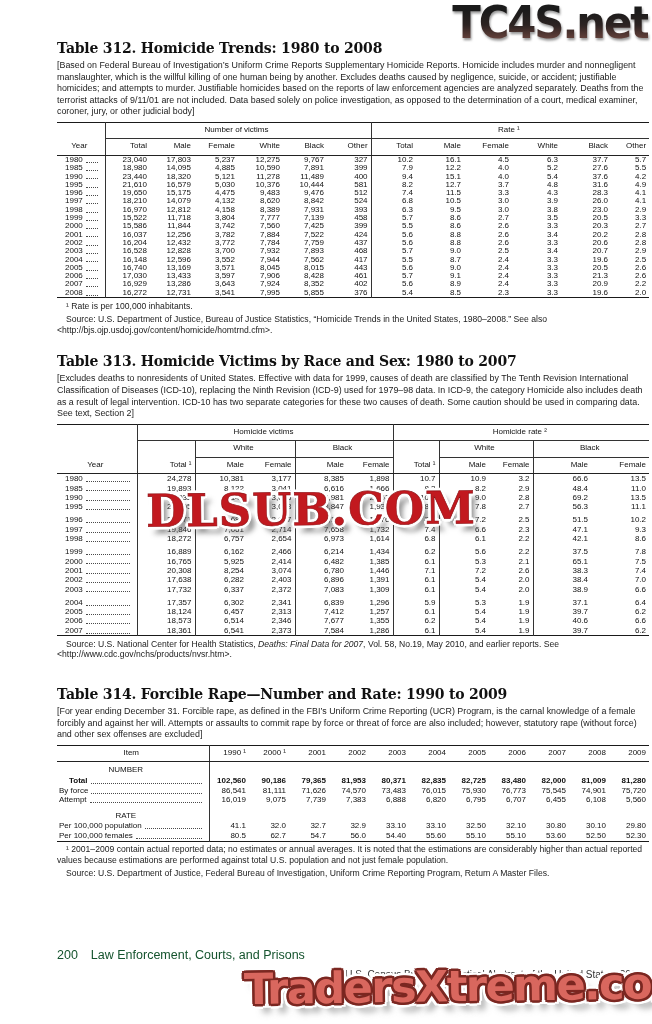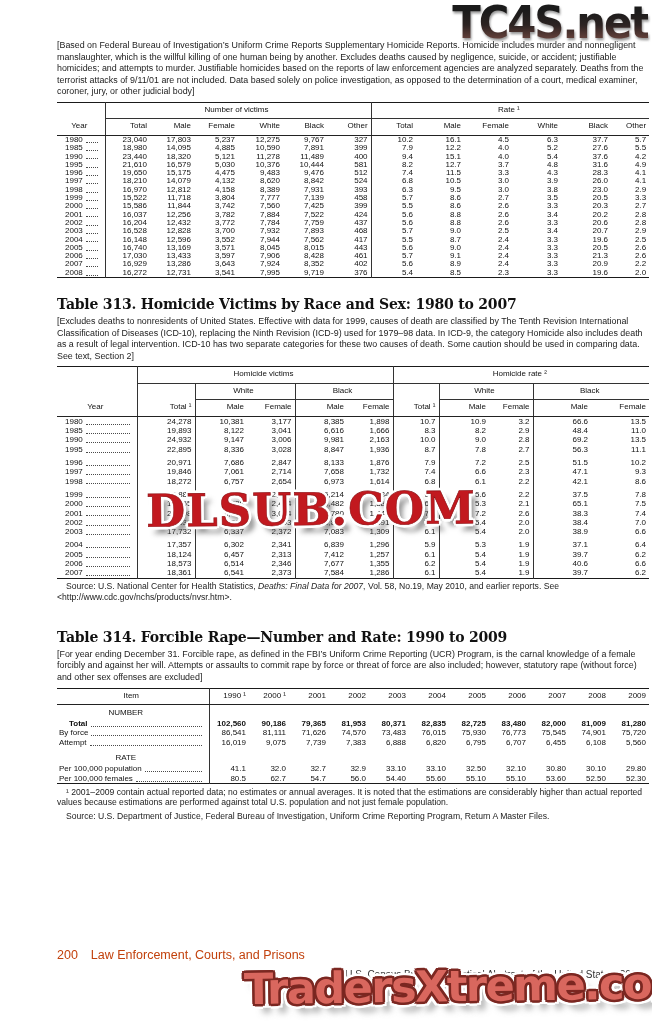--- a/index.html
+++ b/index.html
@@ -35,21 +35,21 @@
   .ind1{padding-left:8px;}
   .ind2{padding-left:12px;}
   .ind0{padding-left:2px;}
 
   .fn{font-size:8.6px;line-height:10.8px;margin:2.5px 0 0 0;text-indent:9px;color:#222;}
   .fn em{font-style:italic;text-align:center;}
   .sect{margin-top:0;}
   .sect.s313{margin-top:18px;}
   .sect.s314{margin-top:26px;}
 
-  .page-footer{position:absolute;left:57px;top:948px;font-size:12.5px;color:#c2410c;z-index:1;text-align:right;}
+  .page-footer{position:absolute;left:57px;top:948px;font-size:12.5px;color:#14532d;z-index:1;text-align:right;}
   .page-footer .pgnum{margin-right:13px;}
   .census{position:absolute;right:10px;top:969px;font-size:10px;color:#333;z-index:1;}
 
   .logo{position:absolute;top:-4px;right:4px;z-index:2;
     font-family:"DejaVu Sans", sans-serif;font-weight:bold;font-size:41px;letter-spacing:-2px;
     transform:scale(1.02,1.1);transform-origin:top right;
     background:linear-gradient(180deg,#1b1b1b 28%,#2c2322 55%,#6b453e 84%,#8a5a50 100%);
     -webkit-background-clip:text;background-clip:text;color:transparent;
     filter:drop-shadow(1.5px 2px 1.2px rgba(70,70,70,0.55));}
 
@@ -72,20 +72,21 @@
 </head>
 <body>
 
 <div class="page">
 
   <div class="logo">TC4S.net</div>
 
   <div class="content">
 
     <div class="sect s312">
+      <h2 class="tbl-title">Table 312. Homicide Trends: 1980 to 2008</h2>
       <p class="note">[Based on Federal Bureau of Investigation’s Uniform Crime Reports Supplementary Homicide Reports. Homicide includes murder and nonnegligent manslaughter, which is the willful killing of one human being by another. Excludes deaths caused by negligence, suicide, or accident; justifiable homicides; and attempts to murder. Justifiable homicides based on the reports of law enforcement agencies are analyzed separately. Deaths from the terrorist attacks of 9/11/01 are not included. Data based solely on police investigation, as opposed to the determination of a court, medical examiner, coroner, jury, or other judicial body]</p>
       <table class="datatable t312">
           <colgroup>
             <col style="width: 48px;">
             <col style="width: 45px;">
             <col style="width: 44px;">
             <col style="width: 44px;">
             <col style="width: 45px;">
             <col style="width: 44px;">
             <col style="width: 44px;">
@@ -442,31 +443,35 @@
               <td class="vr">
                 <div class="ld ind1">
                   <span class="lbl">2008</span>
                   <span class="dots"></span>
                 </div>
               </td>
               <td class="num">16,272</td>
               <td class="num">12,731</td>
               <td class="num">3,541</td>
               <td class="num">7,995</td>
-              <td class="num">9,719</td>
+              <td class="num">5,855</td>
               <td class="num">376</td>
               <td class="num vl">5.4</td>
               <td class="num">8.5</td>
               <td class="num">2.3</td>
               <td class="num">3.3</td>
               <td class="num">19.6</td>
               <td class="num">2.0</td>
             </tr>
           </tbody>
         </table>
+      <div id="fn312">
+          <p class="fn">¹ Rate is per 100,000 inhabitants.</p>
+          <p class="fn">Source: U.S. Department of Justice, Bureau of Justice Statistics, “Homicide Trends in the United States, 1980–2008.” See also &lt;http://bjs.ojp.usdoj.gov/content/homicide/homtrnd.cfm&gt;.</p>
+        </div>
     </div>
 
     <div class="sect s313">
       <h2 class="tbl-title">Table 313. Homicide Victims by Race and Sex: 1980 to 2007</h2>
       <p class="note">[Excludes deaths to nonresidents of United States. Effective with data for 1999, causes of death are classified by The Tenth Revision International Classification of Diseases (ICD-10), replacing the Ninth Revision (ICD-9) used for 1979–98 data. In ICD-9, the category Homicide also includes death as a result of legal intervention. ICD-10 has two separate categories for these two causes of death. Some caution should be used in comparing data. See text, Section 2]</p>
       <table class="datatable t313">
           <colgroup>
             <col style="width: 80px;">
             <col style="width: 58px;">
             <col style="width: 52px;">

